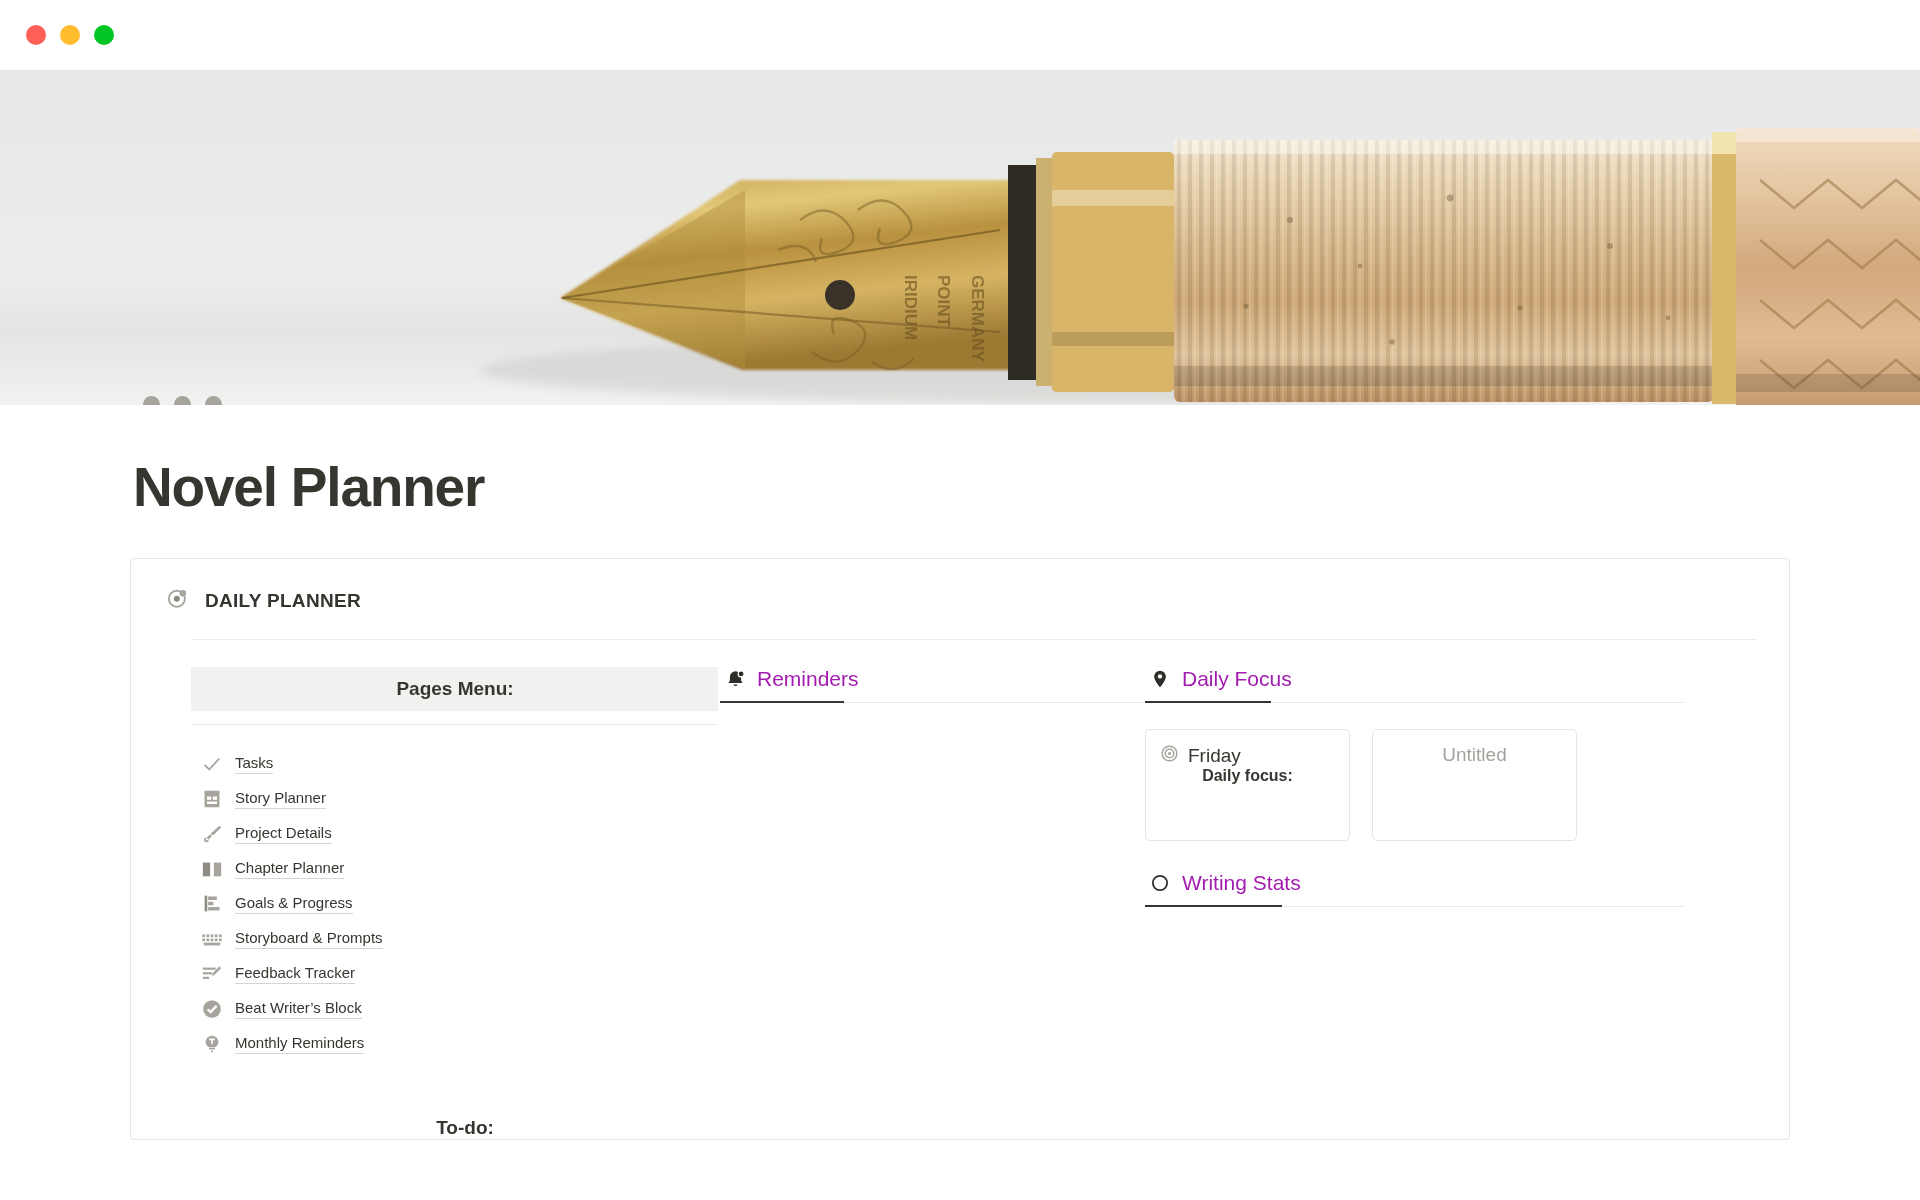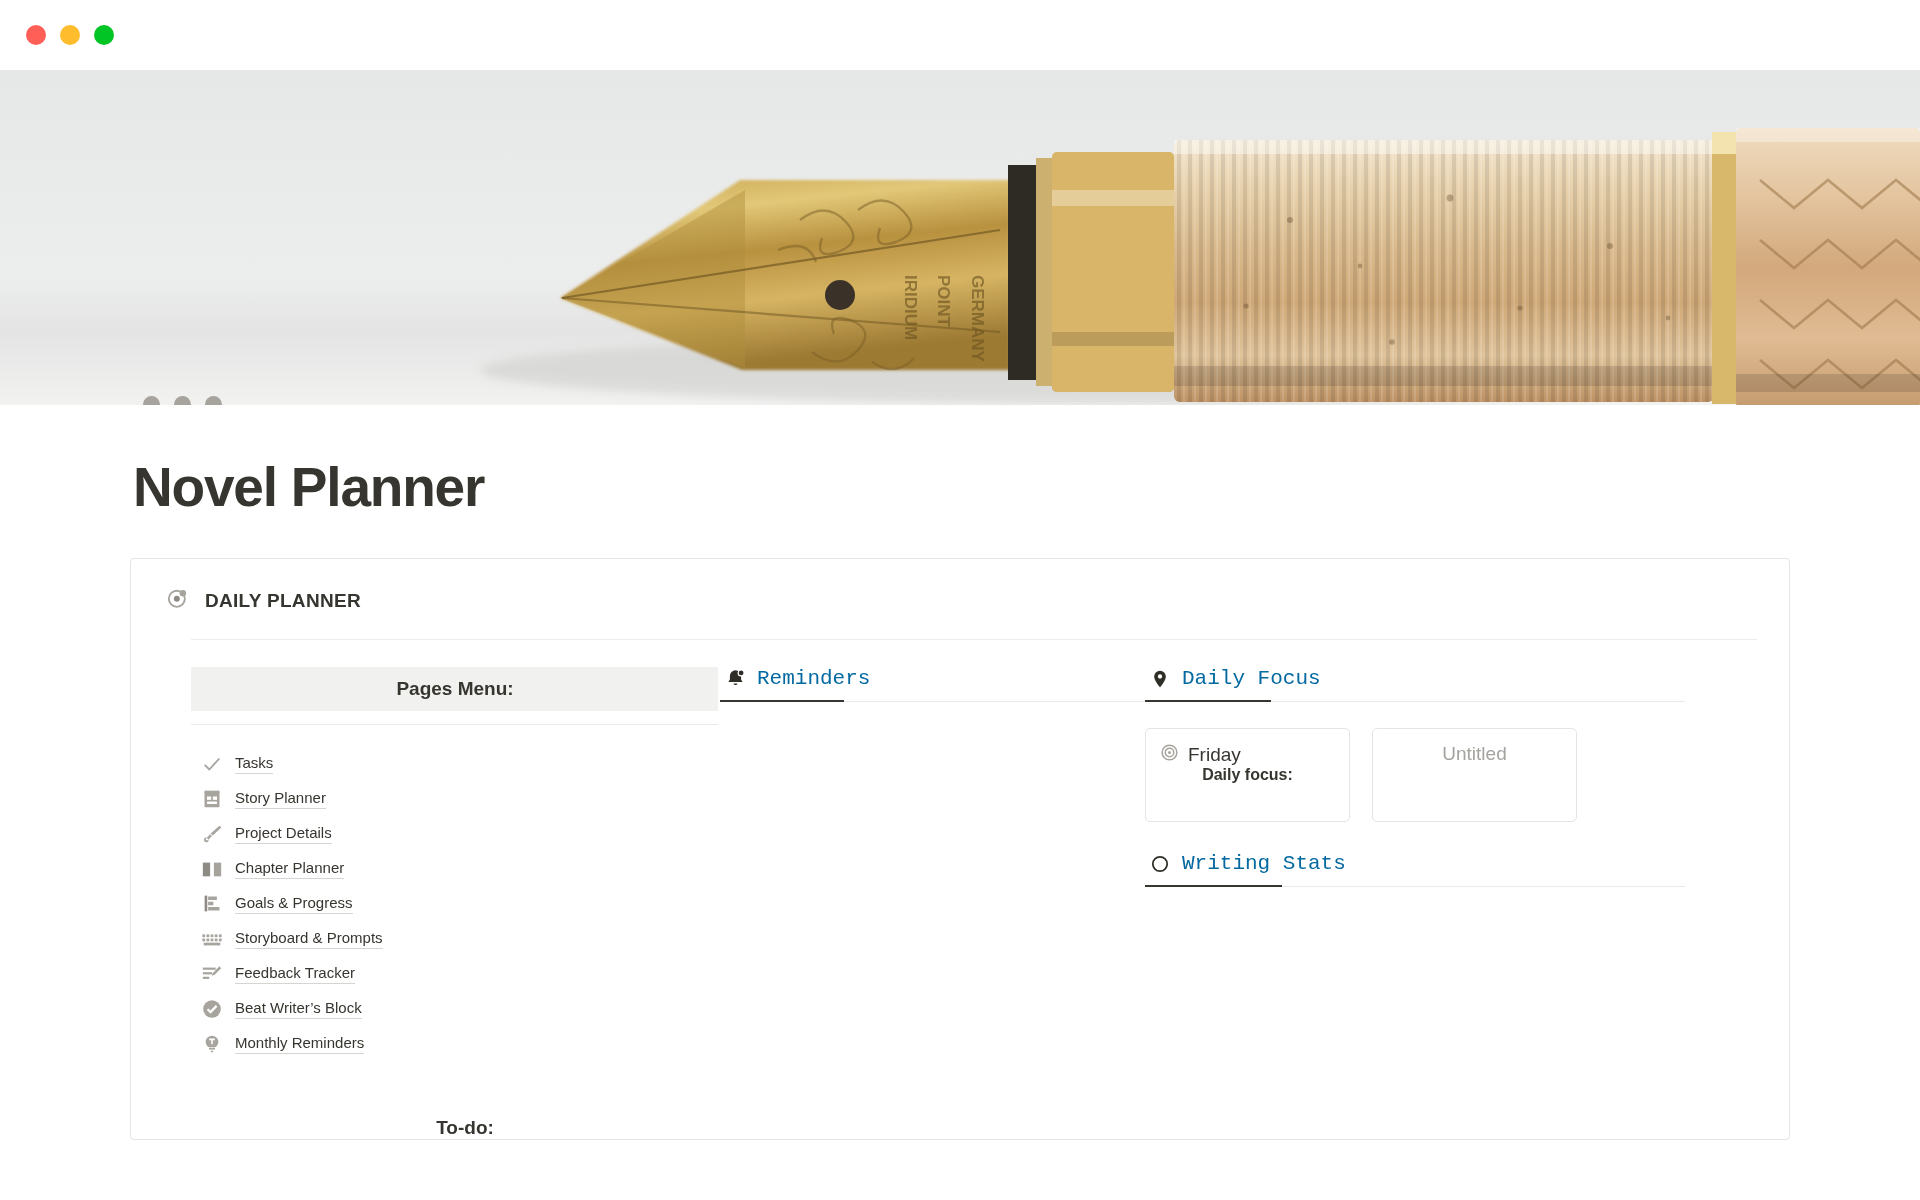--- a/index.html
+++ b/index.html
@@ -100,28 +100,28 @@
 
   .todo-head {
     margin:56px 0 0 18px;
     font-size:19px; font-weight:bold; color:#37352f;
   }
 
   
   .tab-wrap { position:relative; }
   .tab-row { display:flex; align-items:center; gap:11px; padding:0 14px 11px 4px; width:max-content; }
   .tab-icon { width:22px; height:22px; display:flex; align-items:center; justify-content:center; flex:none; }
-  .tab-label { font-size:21px; color:#0369a1;font-family:Liberation Mono, monospace; }
+  .tab-label { font-size:21px; color:#a21caf; }
   .tab-underline-track { height:1px; background:#eaeae8; width:100%; position:relative; }
   .tab-underline-active { position:absolute; left:0; top:-1px; height:2px; background:#37352f; }
 
   
   .focus-cards { display:flex; gap:22px; margin-top:26px; }
   .focus-card {
-    width:205px; height:94px;
+    width:205px; height:112px;
     border:1px solid #e4e4e2; border-radius:5px;
     padding:14px 14px 0 14px;
   }
   .fc-title { display:flex; align-items:center; gap:9px; }
   .fc-title-text { font-size:19px; color:#37352f; }
   .fc-sub { font-size:16px; font-weight:bold; color:#37352f; }
   .fc-placeholder { font-size:19px; color:#a5a39e; }
 
   .stats-wrap { margin-top:30px; }
 </style>

